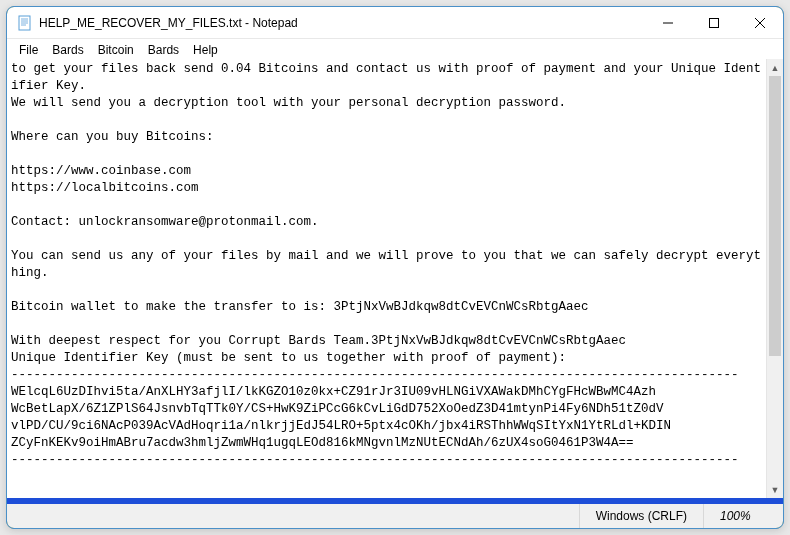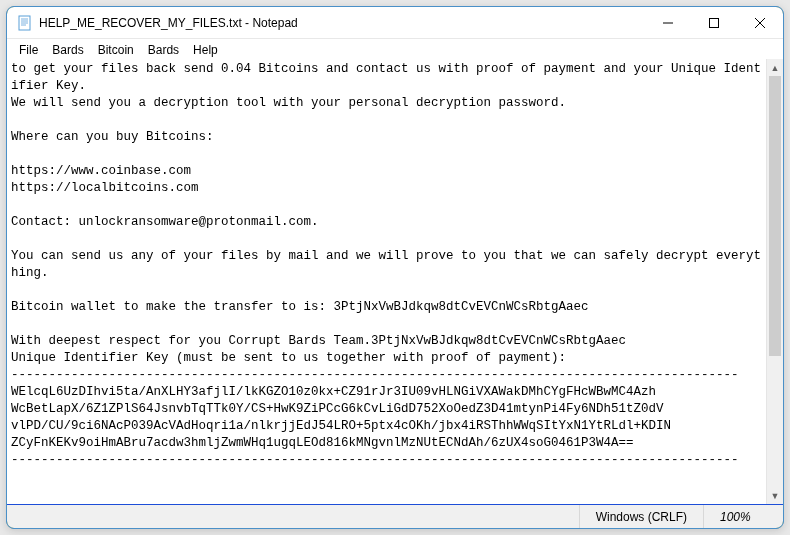--- a/index.html
+++ b/index.html
@@ -123,23 +123,23 @@
     }
     .scroll-thumb {
       position: absolute;
       top: 0;
       left: 2px;
       right: 2px;
       height: 280px;
       background: #cdcdcd;
     }
     .statusbar {
-      height: 24px;
+      height: 30px;
       background: #f0f0f0;
-      border-top: 1px solid #1d4ed8;
+      border-top: 6px solid #1d4ed8;
       display: flex;
       align-items: center;
       font-size: 12px;
       color: #000;
     }
     .status-spacer { flex: 1; }
     .status-cell {
       padding: 0 16px;
       border-left: 1px solid #d8d8d8;
       height: 100%;

